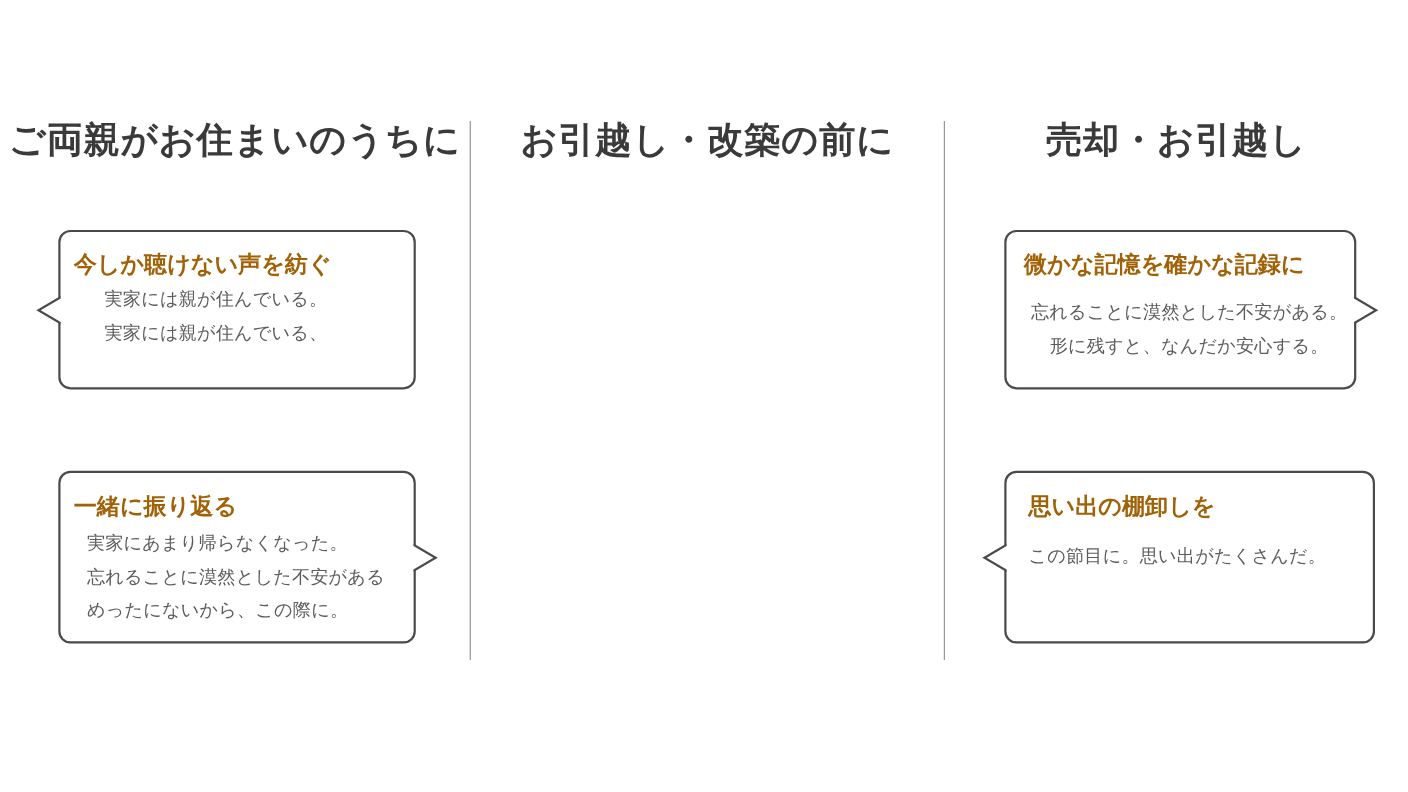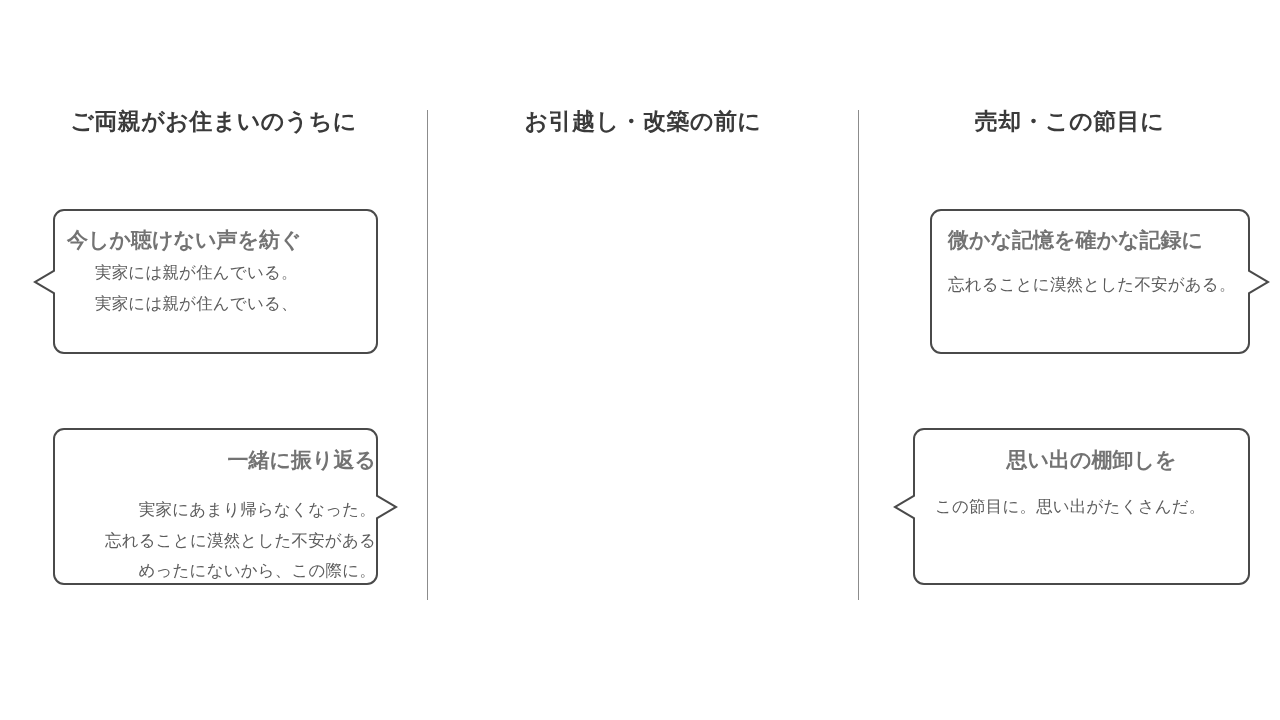--- a/index.html
+++ b/index.html
@@ -43,21 +43,21 @@
   .column.c3 { left: 859px; width: 421px; }
 
   .col-heading {
     position: absolute;
     top: 108px;
     left: 0;
     width: 100%;
     text-align: center;
     font-family: "Liberation Serif", "DejaVu Serif", serif;
     font-weight: 700;
-    font-size: 23px;
+    font-size: 33px;
     line-height: 1.25;
     letter-spacing: 0.02em;
     color: #3a3a3a;
     white-space: nowrap;
   }
 
   
   .bubble {
     position: absolute;
     box-sizing: border-box;
@@ -101,51 +101,51 @@
   .tail.right .t-inner {
     border-left: 22px solid #ffffff;
     right: 4px; top: 0;
   }
 
   .bubble-title {
     font-family: "Liberation Serif", "DejaVu Serif", serif;
     font-weight: 700;
     font-size: 21px;
     line-height: 1.25;
-    color: #737373;
+    color: #a16207;
     white-space: nowrap;
   }
 
   .bubble-body {
     font-family: "Liberation Sans", "DejaVu Sans", sans-serif;
     font-weight: 400;
     font-size: 16.5px;
     line-height: 1.85;
     color: #5c5c5c;
     letter-spacing: 0.01em;
   }
   .bubble-body .line { white-space: nowrap; }
 
   
   
   #bubble-1 { left: 53px;  top: 209px; width: 325px; height: 145px; }
   #bubble-1 .bubble-title { margin: 16px 0 0 12px; }
   #bubble-1 .bubble-body  { margin: 4px 0 16px 40px; }
 
-  #bubble-2 { left: 53px;  top: 428px; width: 325px; height: 157px; text-align: right; }
+  #bubble-2 { left: 53px;  top: 428px; width: 325px; height: 157px; }
   #bubble-2 .bubble-title { margin: 17px 0 0 12px; }
-  #bubble-2 .bubble-body  { margin: 21px 0 0 24px; }
-
-  
-  #bubble-3 { left: 502px; top: 209px; width: 320px; height: 145px; }
+  #bubble-2 .bubble-body  { margin: 6px 0 0 24px; }
+
+  
+  #bubble-3 { left: 485px; top: 209px; width: 320px; height: 145px; }
   #bubble-3 .bubble-title { margin: 16px 0 0 16px; }
-  #bubble-3 .bubble-body  { margin: 16px 0 0 16px; }
+  #bubble-3 .bubble-body  { margin: 16px 0 0 16px; text-align: center; }
 
   #bubble-4 { left: 485px; top: 428px; width: 337px; height: 157px; }
-  #bubble-4 .bubble-title { margin: 17px 0 14px 20px; text-align: center; }
+  #bubble-4 .bubble-title { margin: 17px 0 14px 20px; }
   #bubble-4 .bubble-body  { margin: 18px 0 0 20px; }
 </style>
 </head>
 <body>
 
 <div id="page">
 
   <div class="divider d1"></div>
   <div class="divider d2"></div>
 
@@ -182,33 +182,34 @@
     <div class="col-heading">お引越し・改築の前に</div>
 
     <div class="bubble" id="bubble-3">
       <div class="tail right">
         <span class="t-outer"></span>
           <span class="t-inner"></span>
       </div>
       <div class="bubble-title">微かな記憶を確かな記録に</div>
       <div class="bubble-body">
         <div class="line">忘れることに漠然とした不安がある。</div>
+        <div class="line">形に残すと、なんだか安心する。</div>
       </div>
     </div>
 
     <div class="bubble" id="bubble-4">
       <div class="tail left">
         <span class="t-outer"></span>
           <span class="t-inner"></span>
       </div>
       <div class="bubble-title">思い出の棚卸しを</div>
       <div class="bubble-body">
         <div class="line">この節目に。思い出がたくさんだ。</div>
       </div>
     </div>
   </div>
 
   <div class="column c3">
-    <div class="col-heading">売却・この節目に</div>
+    <div class="col-heading">売却・お引越し</div>
 
   </div>
 
 </div>
 
 </body></html>

